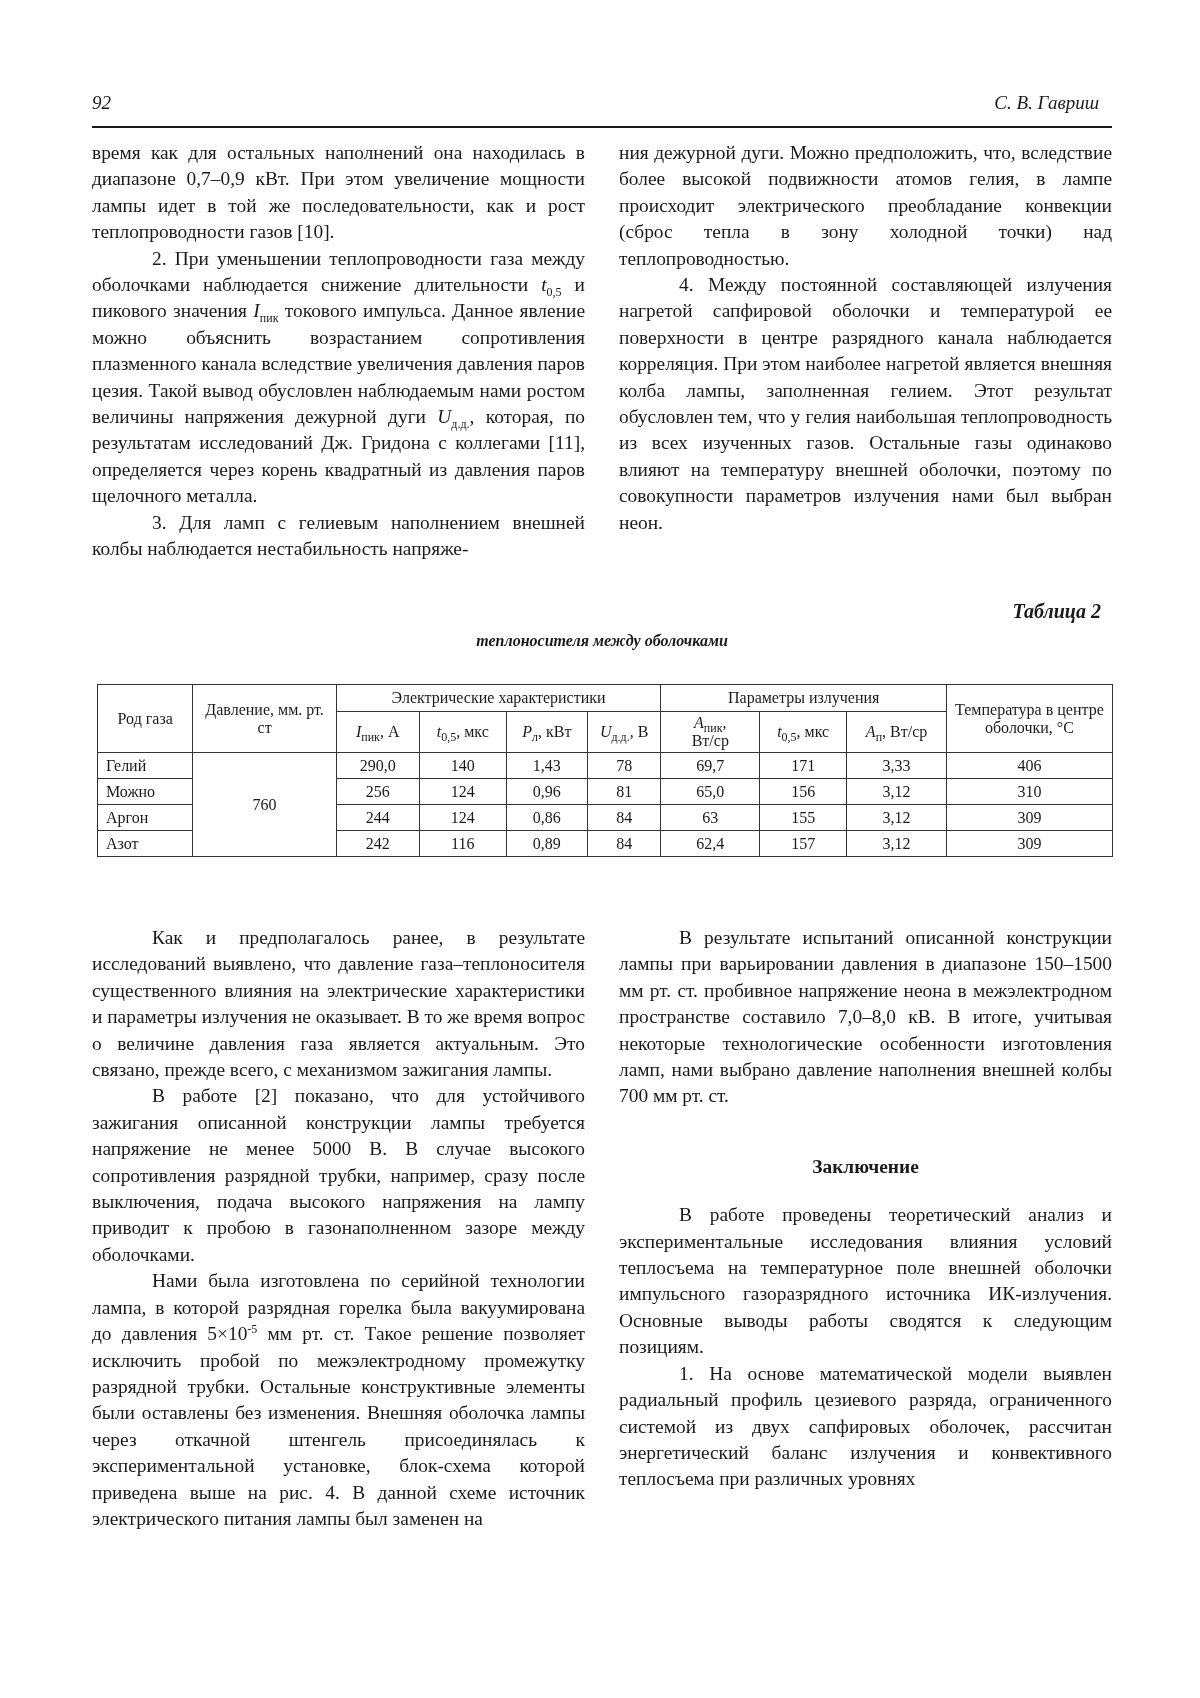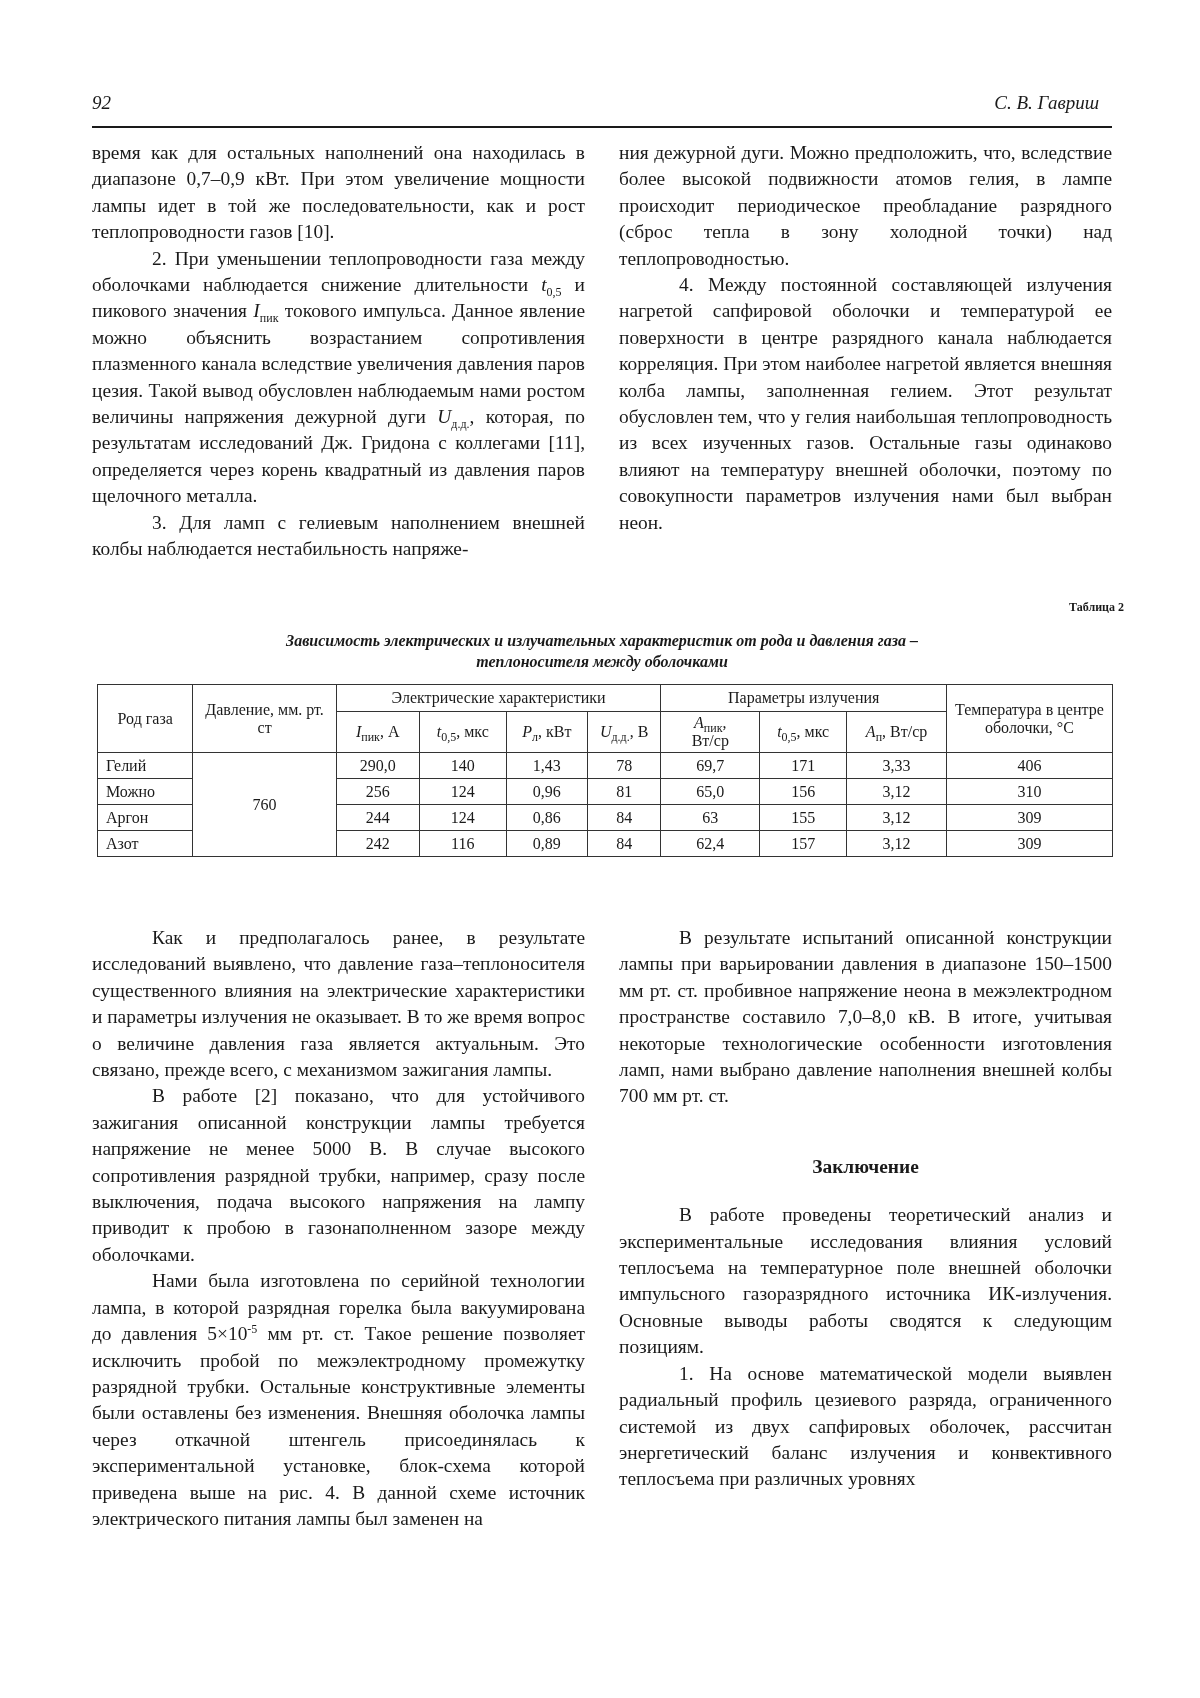--- a/index.html
+++ b/index.html
@@ -12,21 +12,21 @@
   .col p { margin: 0; }
   .col p.ind { text-indent: 60px; }
   .c1 { left: 92px; }
   .c2 { left: 619px; }
   .top1 { top: 140px; }
   .top2 { top: 925px; }
   .section-title { text-align: center; font-weight: bold; margin: 26px 0 22px 0 !important; text-indent: 0 !important; }
   .gap { height: 18px; }
   sub, sup { font-size: 12px; line-height: 0; font-family: Liberation Serif, serif; }
   i { font-style: italic; }
-  .table-label { position: absolute; right: 76px; top: 600px; font-weight: bold; font-size: 12px; }
+  .table-label { position: absolute; right: 99px; top: 600px; font-weight: bold; font-size: 20px; font-style: italic; }
   .table-caption { position: absolute; left: 92px; width: 1020px; top: 630px; text-align: center; font-weight: bold; font-style: italic; font-size: 16px; line-height: 21px; }
   table.data { position: absolute; left: 97px; top: 684px; width: 1016px; border-collapse: collapse; font-size: 16px; }
   table.data th, table.data td { border: 1.5px solid #333; padding: 0 4px; font-weight: normal; text-align: center; line-height: 18px; }
   table.data tbody td { height: 25px; }
   table.data td.left { text-align: left; padding-left: 8px; }
   table.data thead tr.r1 th { height: 26px; }
   table.data thead tr.r2 th { height: 40px; }
 </style>
 </head>
 <body>
@@ -37,27 +37,26 @@
 </div>
 <div class="header-rule"></div>
 
 <div class="col c1 top1">
   <p>время как для остальных наполнений она находилась в диапазоне 0,7–0,9 кВт. При этом увеличение мощности лампы идет в той же последовательности, как и рост теплопроводности газов [10].</p>
   <p class="ind"><span>2. При уменьшении теплопроводности газа между оболочками наблюдается снижение длительности </span><i>t</i><sub>0,5</sub><span> и пикового значения </span><i>I</i><sub>пик</sub><span> токового импульса. Данное явление можно объяснить возрастанием сопротивления плазменного канала вследствие увеличения давления паров цезия. Такой вывод обусловлен наблюдаемым нами ростом величины напряжения дежурной дуги </span><i>U</i><sub>д.д.</sub><span>, которая, по результатам исследований Дж. Гридона с коллегами [11], определяется через корень квадратный из давления паров щелочного металла.</span></p>
   <p class="ind">3. Для ламп с гелиевым наполнением внешней колбы наблюдается нестабильность напряже-</p>
 </div>
 
 <div class="col c2 top1">
-  <p>ния дежурной дуги. Можно предположить, что, вследствие более высокой подвижности атомов гелия, в лампе происходит периодическое преобладание разрядного (сброс тепла в зону холодной точки) над теплопроводностью.</p>
+  <p>ния дежурной дуги. Можно предположить, что, вследствие более высокой подвижности атомов гелия, в лампе происходит электрического преобладание конвекции (сброс тепла в зону холодной точки) над теплопроводностью.</p>
   <p class="ind">4. Между постоянной составляющей излучения нагретой сапфировой оболочки и температурой ее поверхности в центре разрядного канала наблюдается корреляция. При этом наиболее нагретой является внешняя колба лампы, заполненная гелием. Этот результат обусловлен тем, что у гелия наибольшая теплопроводность из всех изученных газов. Остальные газы одинаково влияют на температуру внешней оболочки, поэтому по совокупности параметров излучения нами был выбран неон.</p>
 </div>
 
 <div class="table-label">Таблица 2</div>
 <div class="table-caption">
-  <div>Зависимость электрических и излучательных характеристик от рода и давления газа –</div>
   <div>теплоносителя между оболочками</div>
 </div>
 
 <table class="data">
   <colgroup>
     <col style="width:92px">
       <col style="width:138px">
       <col style="width:80px">
       <col style="width:84px">
       <col style="width:78px">

